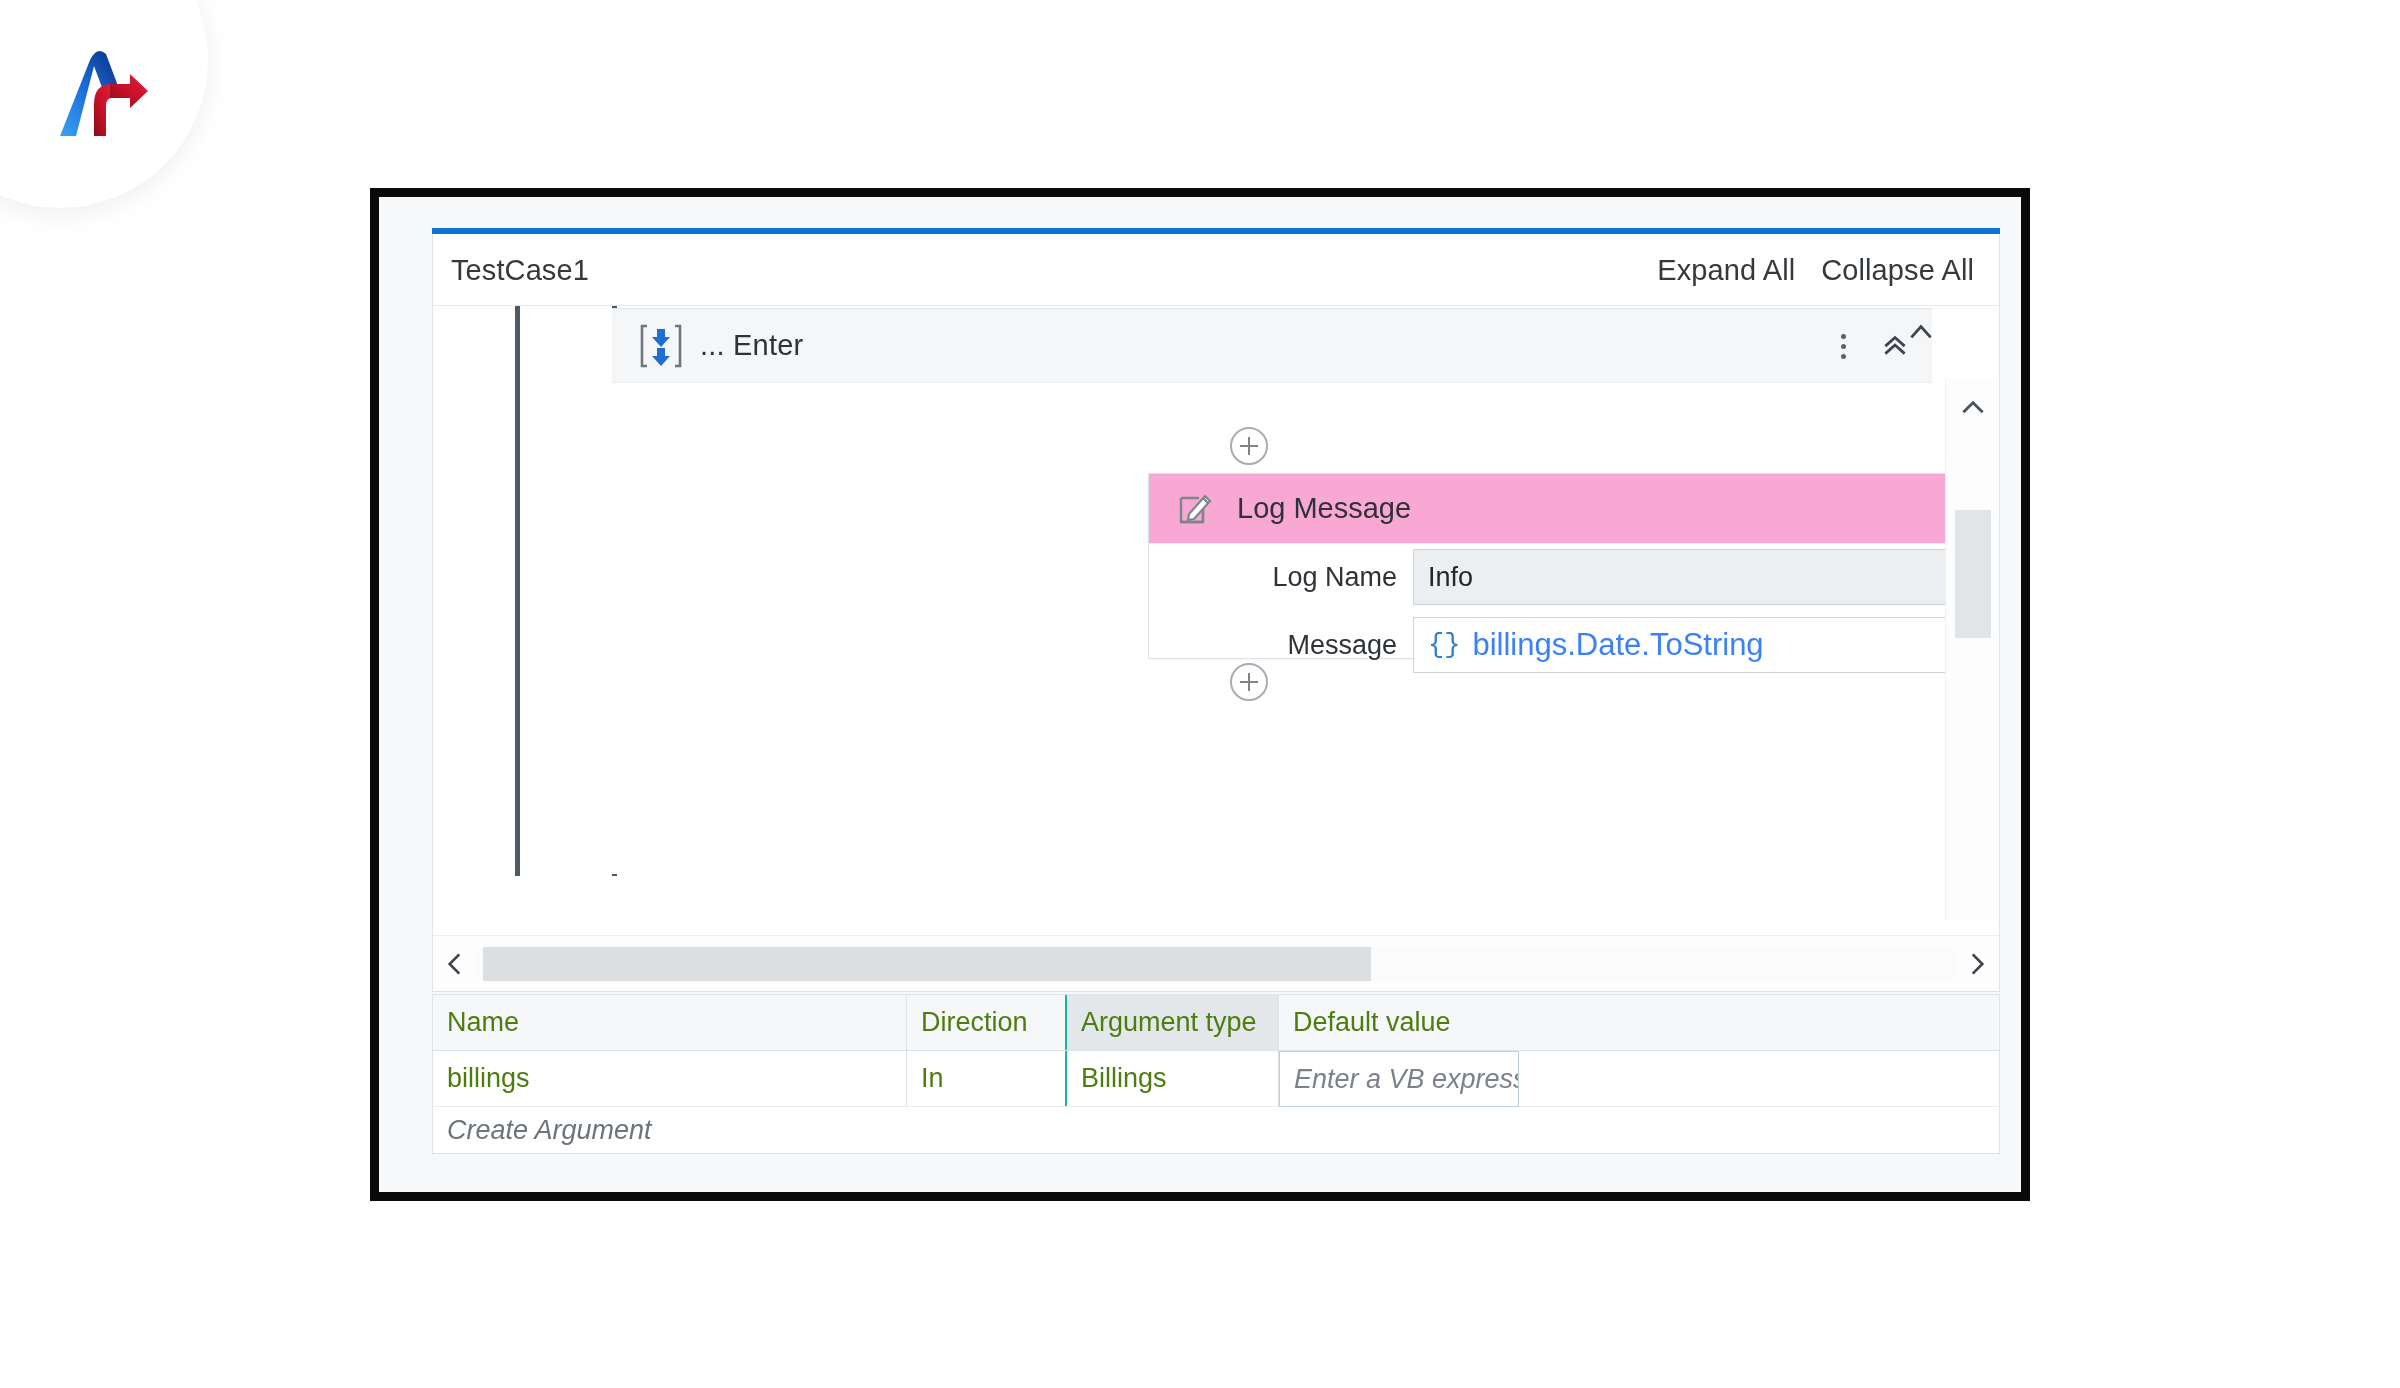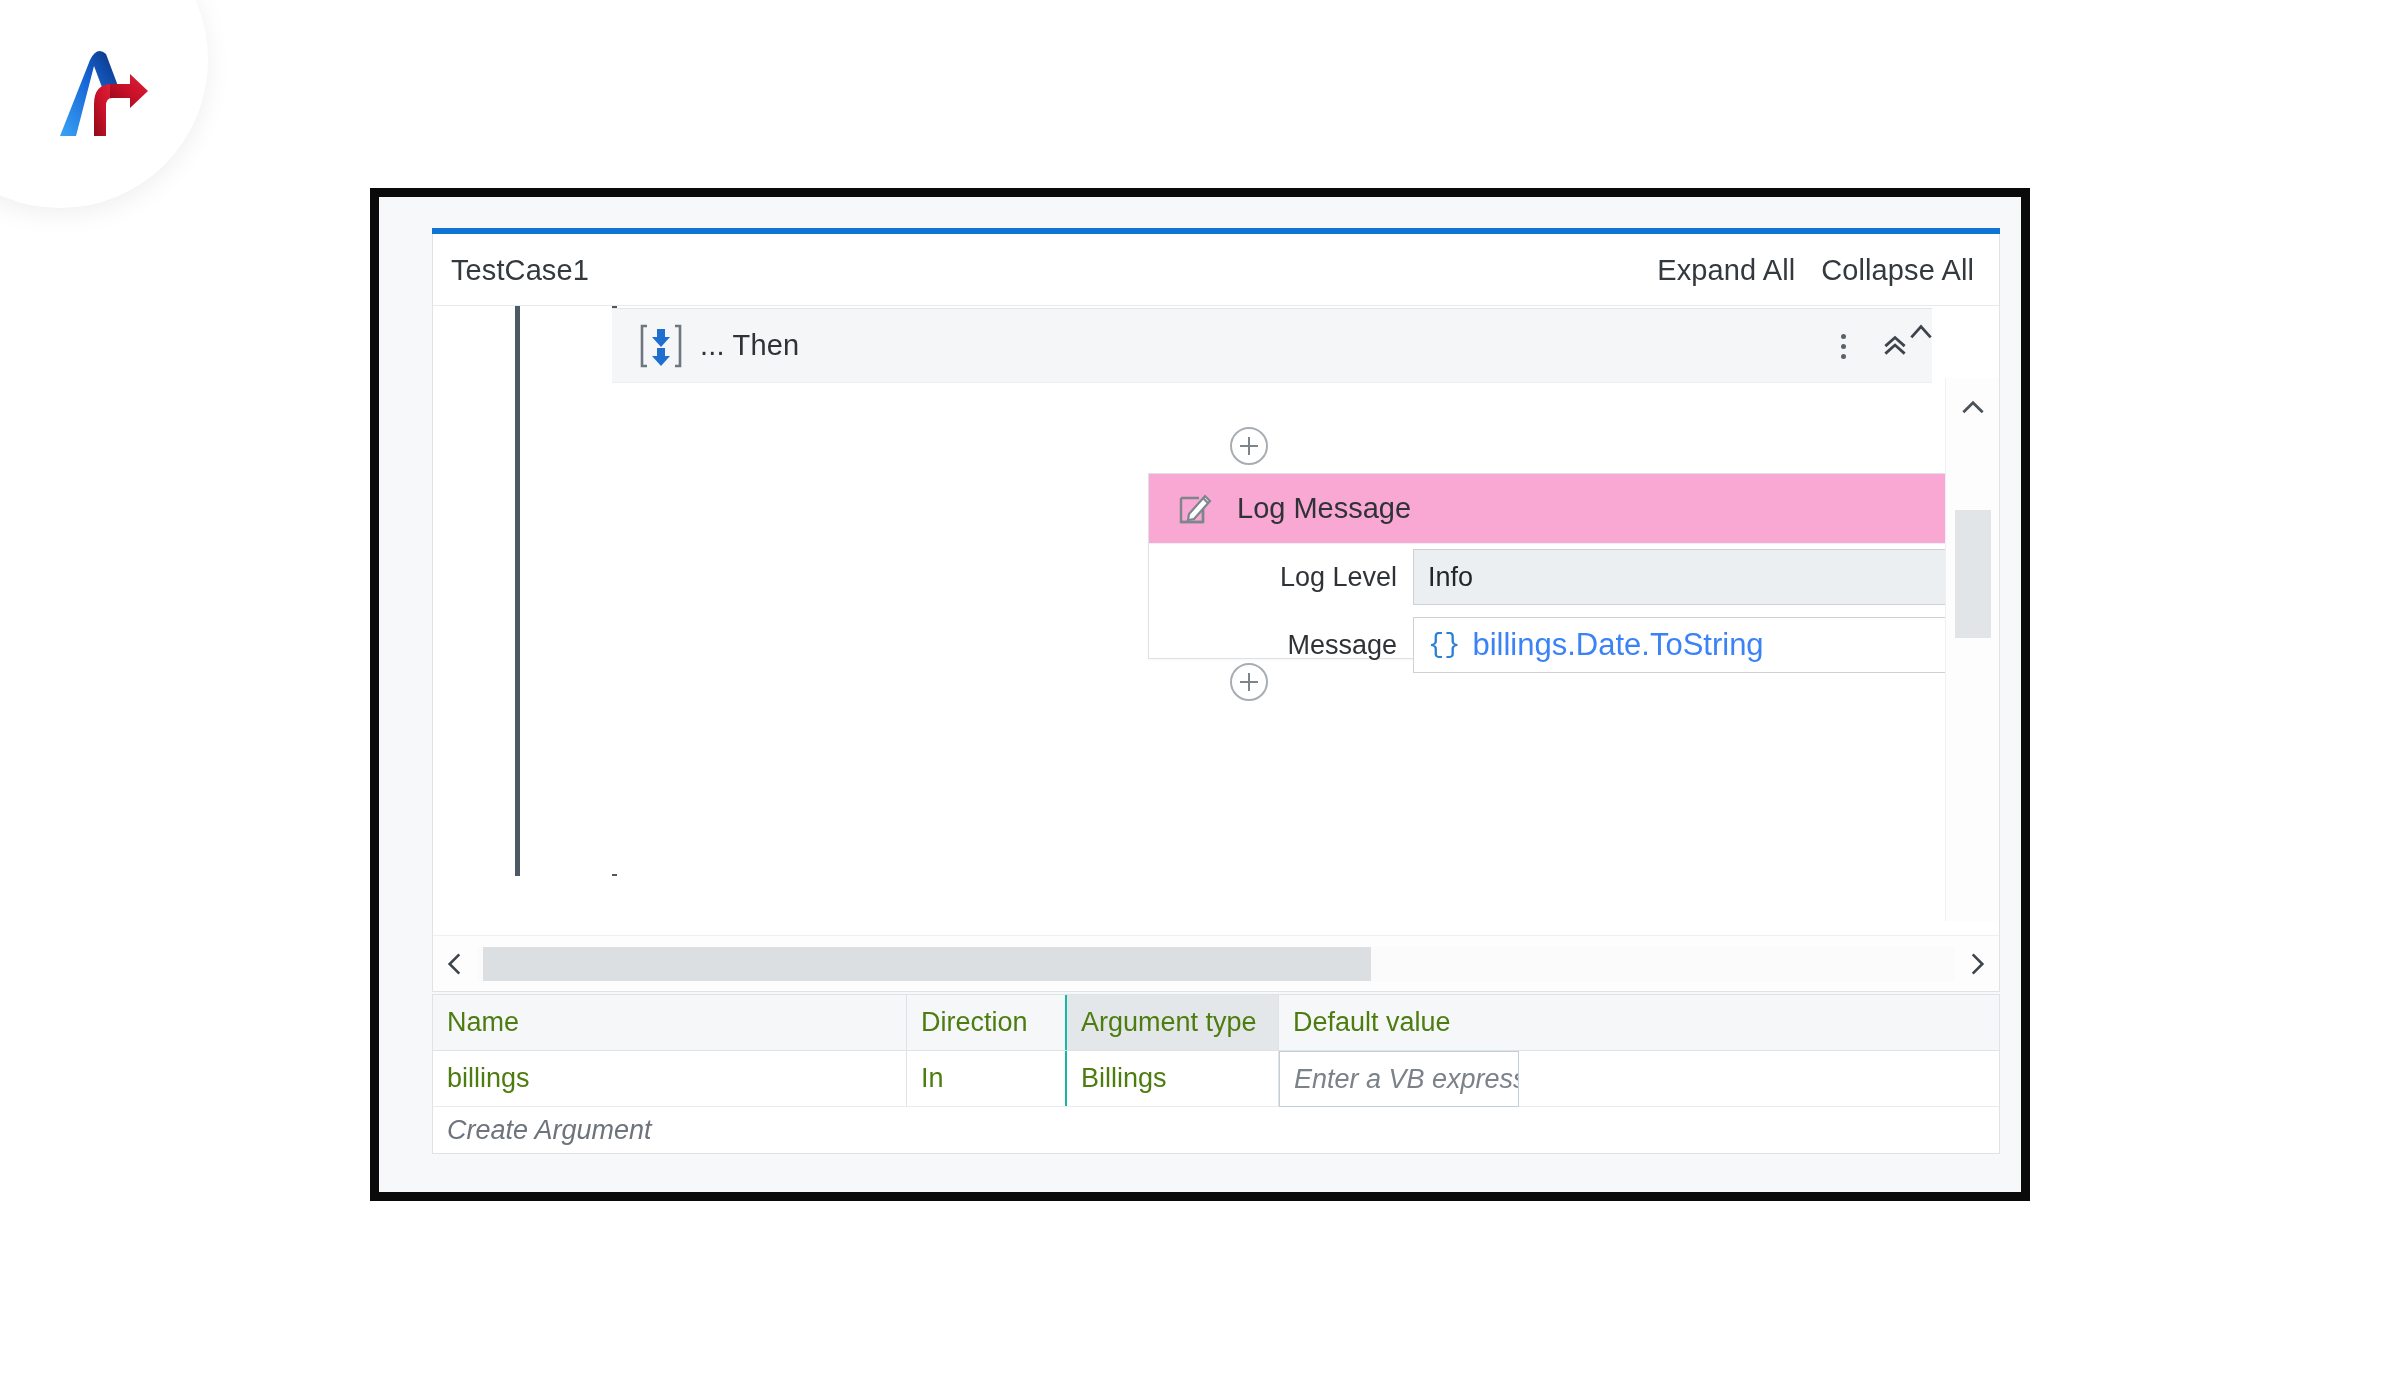--- a/index.html
+++ b/index.html
@@ -296,21 +296,21 @@
           <div id="then-icon-wrap">
             <svg viewBox="0 0 46 50" width="46" height="50">
               <path d="M9 5 L4 5 L4 45 L9 45" fill="none" stroke="#6e7780" stroke-width="2.6"></path>
               <path d="M37 5 L42 5 L42 45 L37 45" fill="none" stroke="#6e7780" stroke-width="2.6"></path>
               <g fill="#1f6fd0">
                 <path d="M19 8 h8 v8 h5 l-9 10 l-9 -10 h5 z"></path>
                 <path d="M19 27 h8 v8 h5 l-9 10 l-9 -10 h5 z"></path>
               </g>
             </svg>
           </div>
-          <div id="then-label">... Then</div>
+          <div id="then-label">... Enter</div>
 
           <div id="then-controls">
             <div class="kebab">
                   <i></i>
                   <i></i>
                   <i></i>
                 </div>
             <div class="chev-dbl">
               <svg viewBox="0 0 28 28" width="30" height="30">
                 <path d="M5 16 L14 8 L23 16" fill="none" stroke="#3d444b" stroke-width="2.6"></path>
@@ -338,21 +338,21 @@
                 <path d="M28 33 V20" fill="none" stroke="#7d858d" stroke-width="2.4"></path>
                 <path d="M14 25 L30 7 L35 12 L19 30 L13 31 Z" fill="#ffffff" stroke="#7d858d" stroke-width="2.2"></path>
                 <path d="M28 9 L33 14" fill="none" stroke="#7d858d" stroke-width="2.2"></path>
               </svg>
             </div>
             <div id="log-card-title">Log Message</div>
 
           </div>
 
           <div class="prop-row" id="row-loglevel">
-            <div class="prop-label">Log Level</div>
+            <div class="prop-label">Log Name</div>
             <div class="dropdown">
               <span class="dd-value">Info</span>
 
             </div>
           </div>
 
           <div class="prop-row" id="row-message">
             <div class="prop-label">Message</div>
             <div class="expr-field">
               <span class="expr-braces">{}</span>

